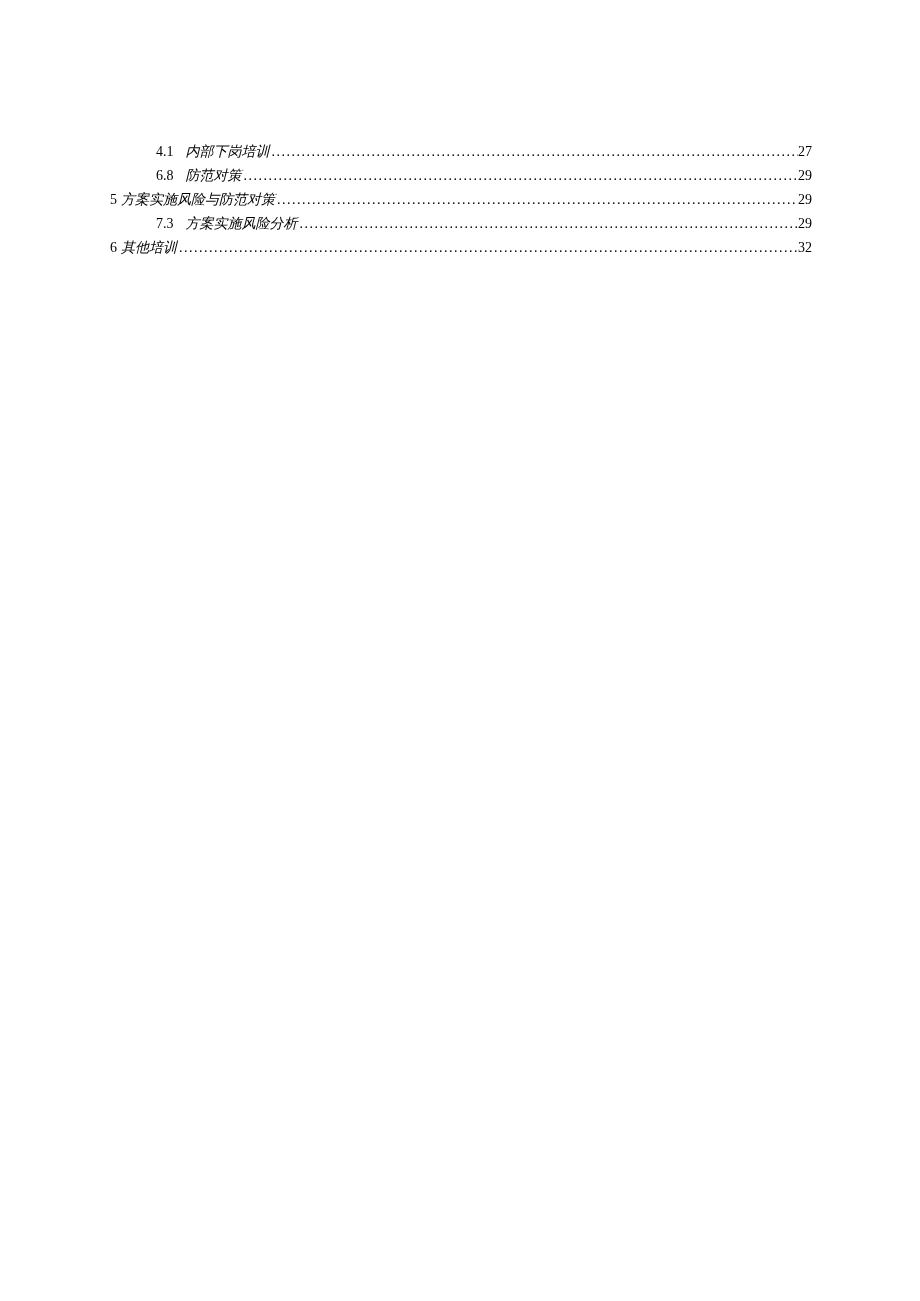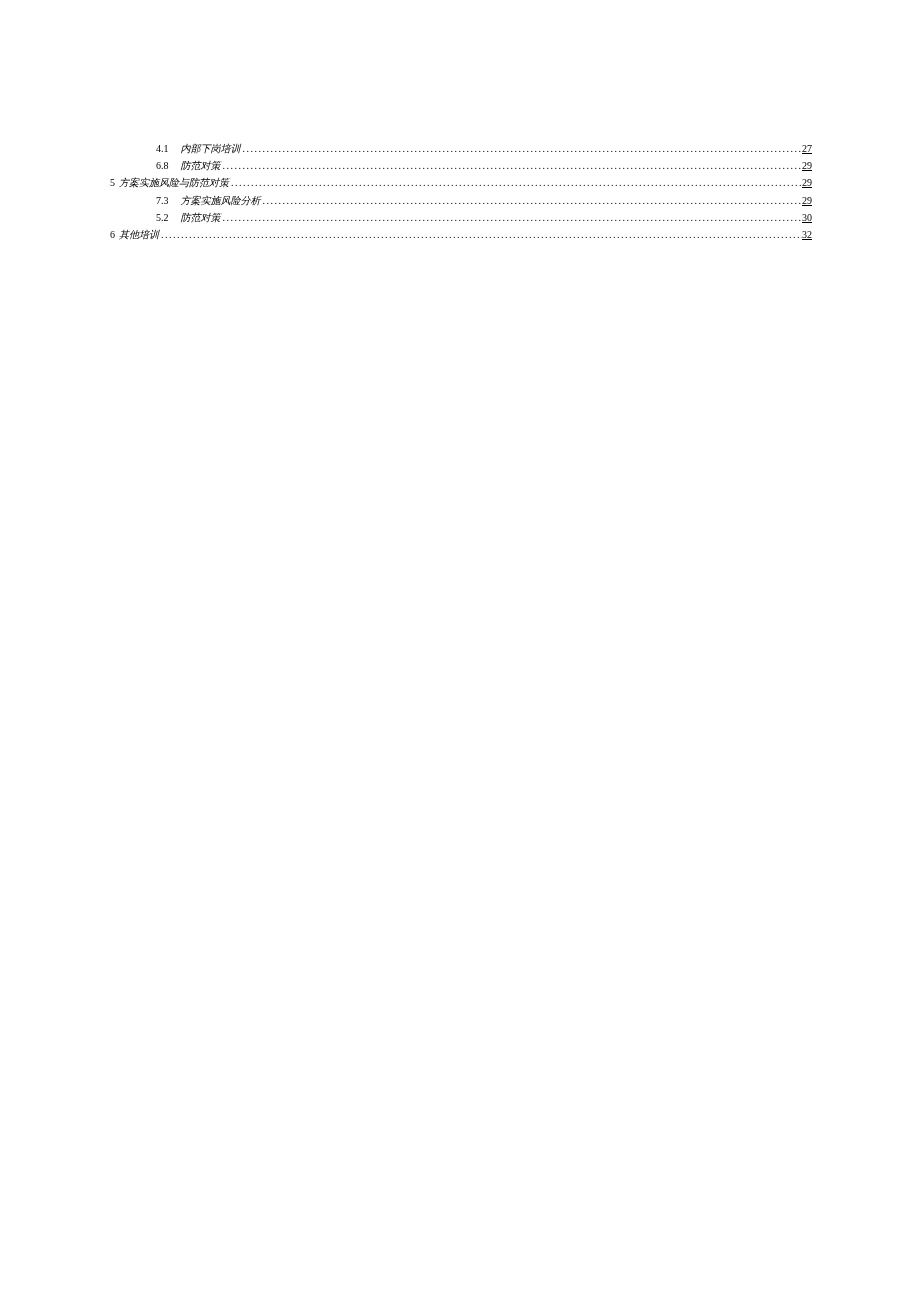--- a/index.html
+++ b/index.html
@@ -12,21 +12,21 @@
       height: 1301px;
       background: #fff;
       font-family: "SimSun", "宋体", serif;
       padding-top: 140px;
       padding-left: 110px;
       padding-right: 108px;
     }
     .toc-line {
       display: flex;
       align-items: baseline;
-      font-size: 10px;
+      font-size: 14px;
       color: #000;
       line-height: 1.72;
       white-space: nowrap;
     }
     .toc-line.level2 {
       padding-left: 46px;
     }
     .toc-line.level1 {
       padding-left: 0;
     }
@@ -51,21 +51,20 @@
       letter-spacing: 1.5px;
       color: #000;
       padding-left: 2px;
       padding-right: 2px;
     }
     .dots::after {
       content: "....................................................................................................................................................................................................";
     }
     .page {
       flex: 0 0 auto;
-      text-decoration: underline;
     }
   </style>
 </head>
 <body>
 
 <div>
 
   <div class="toc-line level2">
     <span class="toc-num">4.1</span>
     <span class="gap"></span>
@@ -91,27 +90,20 @@
   </div>
 
   <div class="toc-line level2">
     <span class="toc-num">7.3</span>
     <span class="gap"></span>
     <span class="toc-title">方案实施风险分析</span>
     <span class="dots"></span>
     <span class="page">29</span>
   </div>
 
-  <div class="toc-line level2">
-    <span class="toc-num">5.2</span>
-    <span class="gap"></span>
-    <span class="toc-title">防范对策</span>
-    <span class="dots"></span>
-    <span class="page">30</span>
-  </div>
 
   <div class="toc-line level1">
     <span class="toc-num">6</span>
     <span class="gap-sm"></span>
     <span class="toc-title">其他培训</span>
     <span class="dots"></span>
     <span class="page">32</span>
   </div>
 
 </div>

